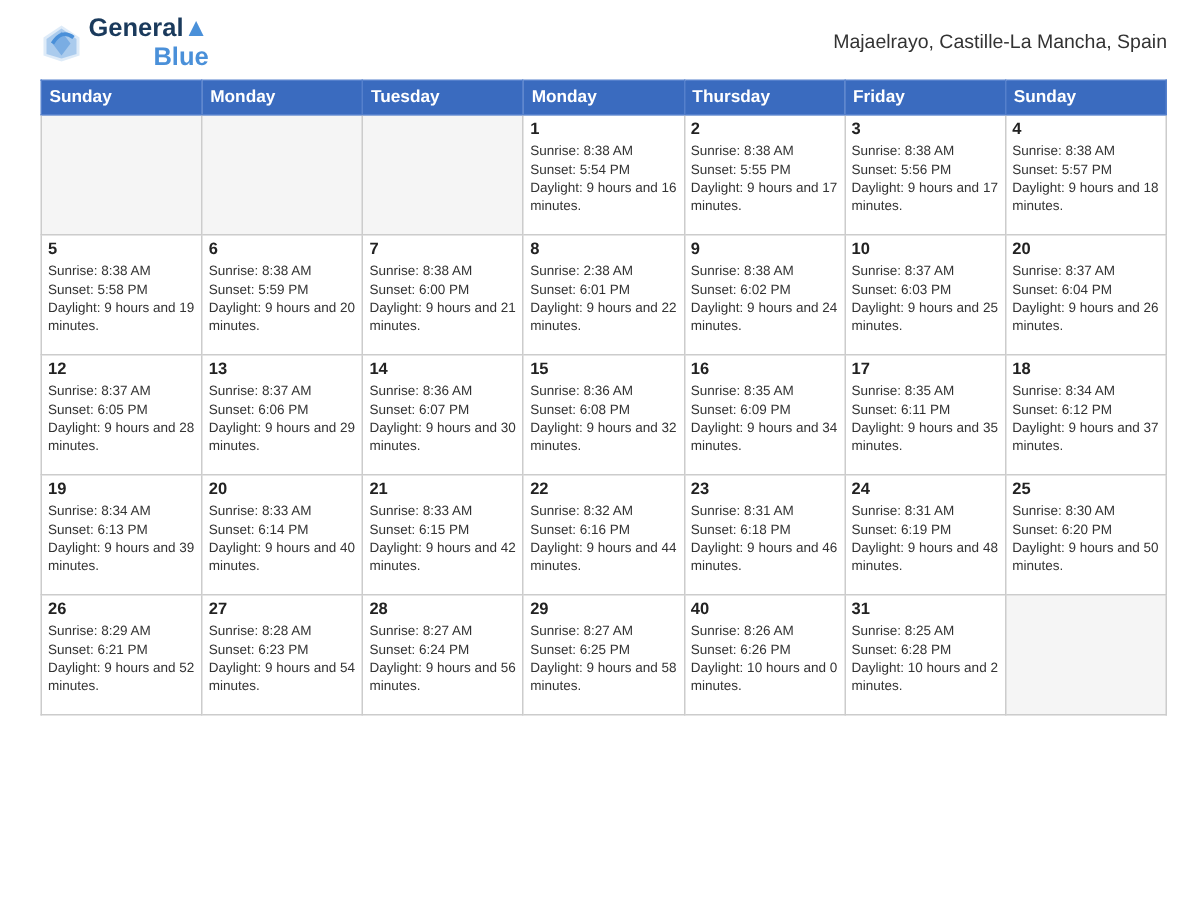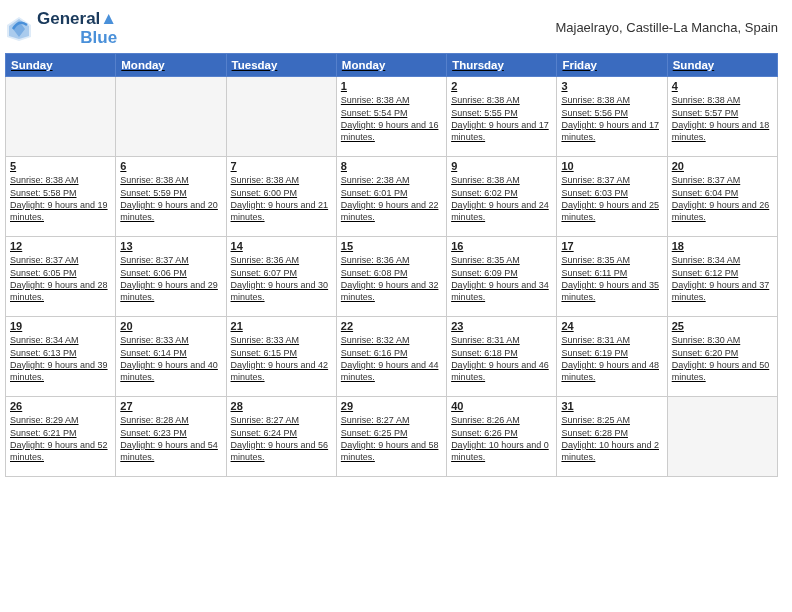--- a/index.html
+++ b/index.html
@@ -7,21 +7,21 @@
       font-family: Arial, sans-serif;
       background: #fff;
       width: 792px;
       height: 612px;
       overflow: hidden;
     }
     .page {
       width: 792px;
       min-height: 612px;
       background: #fff;
-      padding: 10px 14px 10px 5px;
+      padding: 10px 14px 10px 27px;
     }
     .header {
       display: flex;
       justify-content: space-between;
       align-items: flex-start;
       margin-bottom: 6px;
     }
     .logo {
       display: flex;
       align-items: center;
@@ -51,21 +51,20 @@
     }
     .subtitle {
       font-size: 13px;
       color: #333;
       margin-top: 10px;
     }
     .calendar {
       width: 100%;
       border-collapse: collapse;
       table-layout: fixed;
-      text-decoration: underline;
     }
     .calendar th {
       background: #3a6bbf;
       color: #fff;
       font-size: 11.5px;
       font-weight: bold;
       text-align: left;
       padding: 5px 5px;
       border: 1px solid #5580cc;
     }

